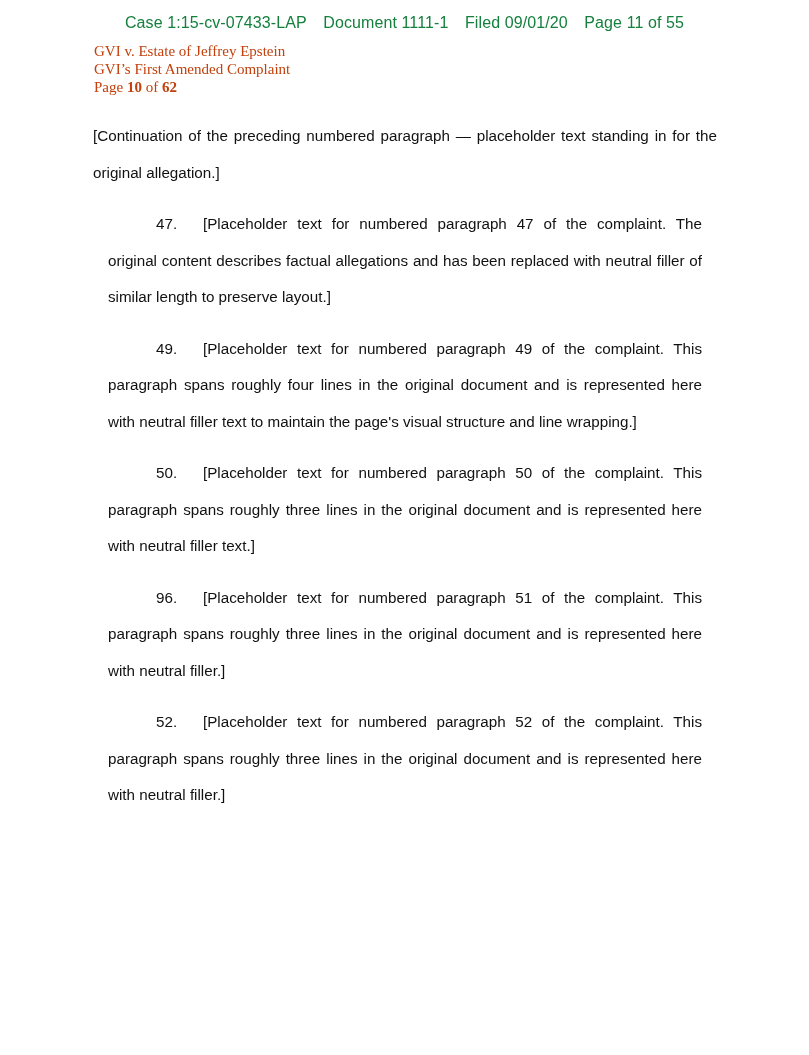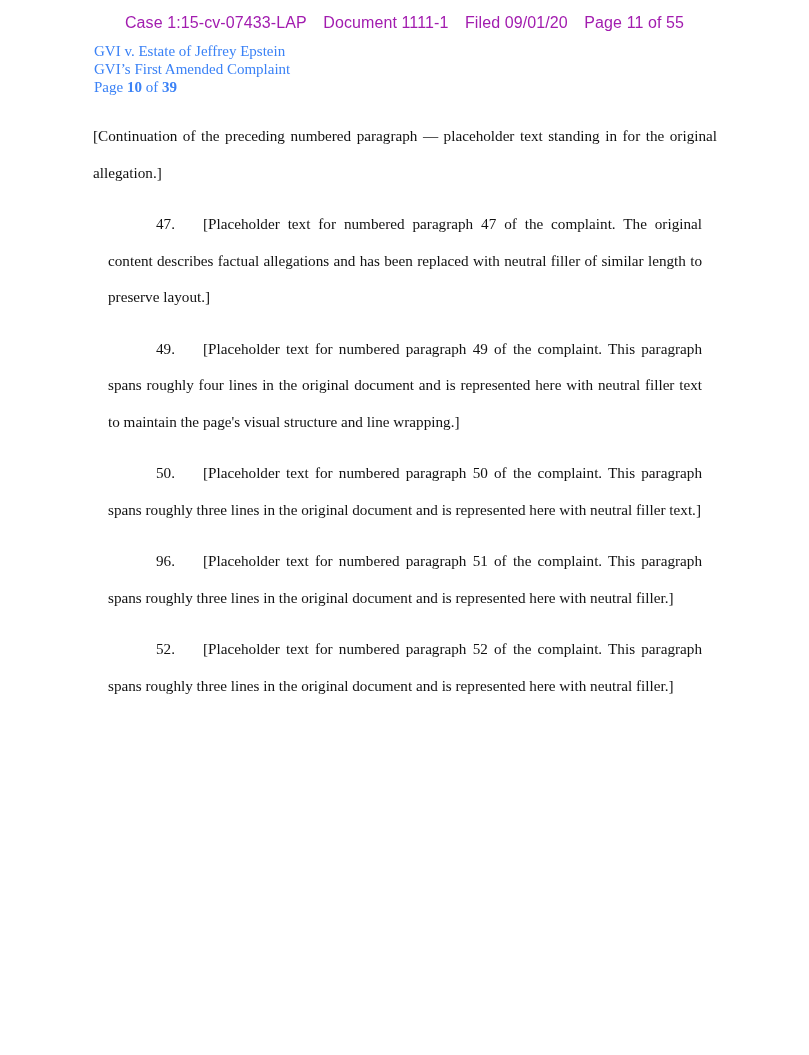--- a/index.html
+++ b/index.html
@@ -1,52 +1,52 @@
 <!DOCTYPE html>
 <html><head>
   <meta charset="utf-8">
   <style>
     html, body { margin: 0; padding: 0; background: #ffffff; }
     body { width: 809px; height: 1055px; position: relative; overflow: hidden; }
     .stamp {
       position: absolute; top: 14px; left: 0; width: 809px;
-      text-align: center; color: #a21caf;
+      text-align: center; color: #15803d;
       font-family: "Liberation Sans", sans-serif; font-size: 16px;
       letter-spacing: 0.1px;
     }
     .stamp span { margin: 0 6px; }
     .caption {
       position: absolute; top: 42px; left: 94px;
-      font-family: "Liberation Serif", serif; font-size: 15px; line-height: 18px; color: #3b82f6;
+      font-family: "Liberation Serif", serif; font-size: 15px; line-height: 18px; color: #c2410c;
     }
     .caption b { font-weight: bold; }
     .body {
       position: absolute; top: 118px; left: 93px; width: 624px;
-      font-family: Liberation Serif, serif; font-size: 15.2px; line-height: 36.5px;
+      font-family: Liberation Sans, sans-serif; font-size: 15.2px; line-height: 36.5px;
       color: #111; text-align: justify;
     }
     .para { margin: 15px; }
     .para .num { display: inline-block; width: 47px; margin-left: 48px; }
     .cont { margin: 0; }
   </style>
 </head>
 <body>
 
 <div class="stamp">
   <span>Case 1:15-cv-07433-LAP</span>
   <span>Document 1111-1</span>
   <span>Filed 09/01/20</span>
   <span>Page 11 of 55</span>
 </div>
 
 <div class="caption">
   <div>GVI v. Estate of Jeffrey Epstein</div>
   <div>GVI’s First Amended Complaint</div>
   <div>
-    <span>Page </span><b>10</b><span> of </span><b>39</b>
+    <span>Page </span><b>10</b><span> of </span><b>62</b>
   </div>
 </div>
 
 <div class="body">
   <p class="cont">[Continuation of the preceding numbered paragraph — placeholder text standing in for the original allegation.]</p>
   <p class="para"><span class="num">47.</span><span>[Placeholder text for numbered paragraph 47 of the complaint. The original content describes factual allegations and has been replaced with neutral filler of similar length to preserve layout.]</span></p>
   <p class="para"><span class="num">49.</span><span>[Placeholder text for numbered paragraph 49 of the complaint. This paragraph spans roughly four lines in the original document and is represented here with neutral filler text to maintain the page's visual structure and line wrapping.]</span></p>
   <p class="para"><span class="num">50.</span><span>[Placeholder text for numbered paragraph 50 of the complaint. This paragraph spans roughly three lines in the original document and is represented here with neutral filler text.]</span></p>
   <p class="para"><span class="num">96.</span><span>[Placeholder text for numbered paragraph 51 of the complaint. This paragraph spans roughly three lines in the original document and is represented here with neutral filler.]</span></p>
   <p class="para"><span class="num">52.</span><span>[Placeholder text for numbered paragraph 52 of the complaint. This paragraph spans roughly three lines in the original document and is represented here with neutral filler.]</span></p>

